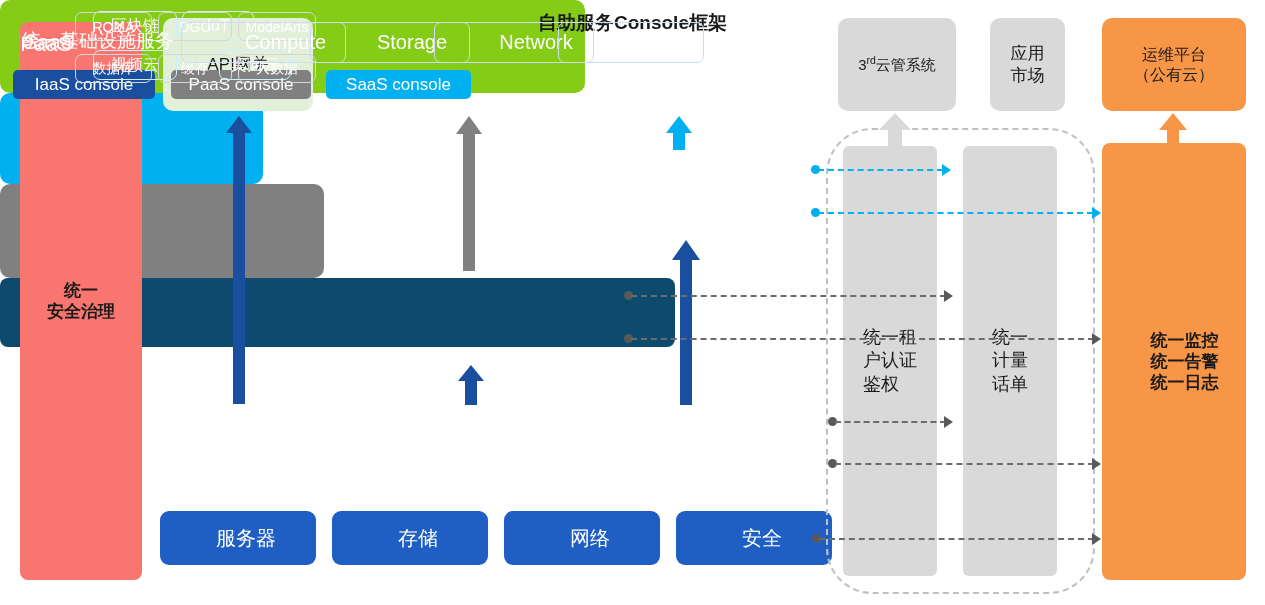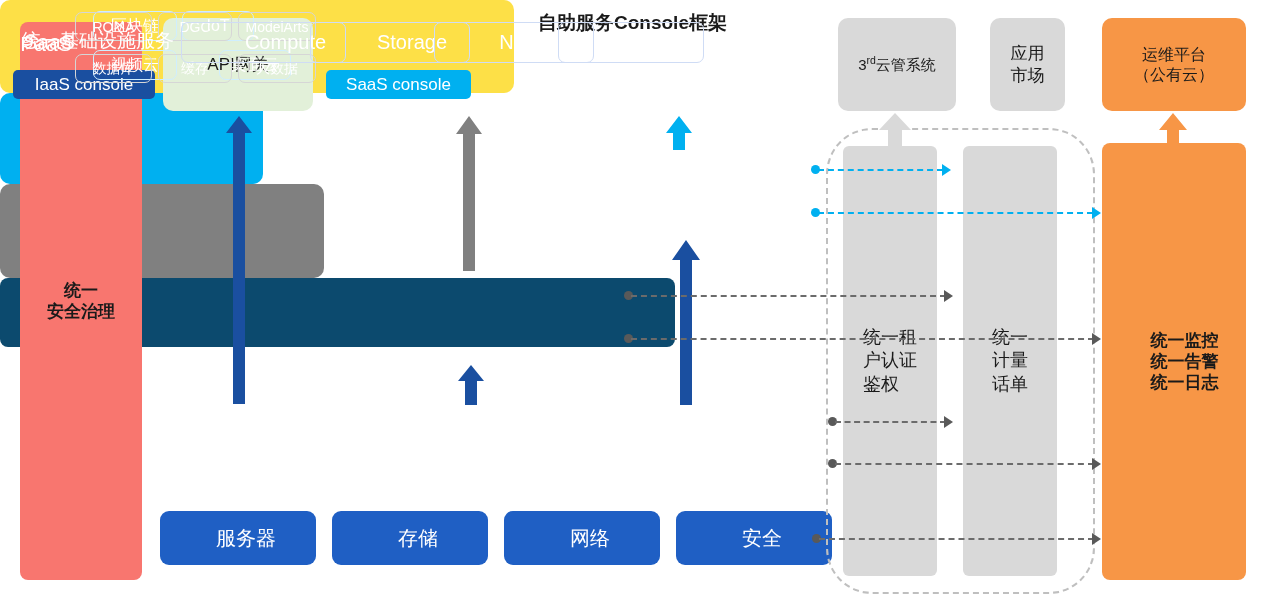--- a/index.html
+++ b/index.html
@@ -7,21 +7,21 @@
        font-family:"Liberation Sans","DejaVu Sans",sans-serif;}
   #canvas{position:absolute;left:0;top:0;width:1265px;height:605px;}
   .box{position:absolute;box-sizing:border-box;display:flex;align-items:center;
        justify-content:center;text-align:center;line-height:1.25;}
 
   
   #sec-gov{left:20px;top:22px;width:122px;height:558px;background:#f8766f;
            border-radius:8px;color:#1a1a1a;font-size:17px;font-weight:700;}
   #api-gw{left:163px;top:18px;width:150px;height:93px;background:#e2f0d9;
           border-radius:10px;color:#1a1a1a;font-size:17px;}
-  #console-frame{left:322px;top:18px;width:514px;height:93px;background:#fde047;
+  #console-frame{left:322px;top:18px;width:585px;height:93px;background:#84cc16;
                  border-radius:10px;}
   #console-title{position:absolute;left:0;top:10px;width:100%;text-align:center;
                  color:#1a1a1a;font-size:19px;font-weight:700;}
   .console-chip{position:absolute;top:70px;height:29px;border-radius:5px;color:#fff;
                 font-size:17px;display:flex;align-items:center;justify-content:center;}
   #chip-iaas{left:13px;width:142px;background:#1a4fa0;}
   #chip-paas{left:171px;width:140px;background:#808080;}
   #chip-saas{left:326px;width:145px;background:#00b0f0;}
 
   #cloudmgr{left:838px;top:18px;width:118px;height:93px;background:#d9d9d9;
@@ -98,20 +98,21 @@
     </div>
   </div>
 
   <div class="box" id="api-gw">
     <span>API网关</span>
   </div>
 
   <div id="console-frame">
     <div id="console-title">自助服务Console框架</div>
     <div class="console-chip" id="chip-iaas">IaaS console</div>
+    <div class="console-chip" id="chip-paas">PaaS console</div>
     <div class="console-chip" id="chip-saas">SaaS console</div>
   </div>
 
   <div class="box" id="cloudmgr">
     <span><span>3</span><sup>rd</sup><span>云管系统</span></span>
   </div>
 
   <div class="box" id="appstore">
     <div>
       <div>应用</div>

